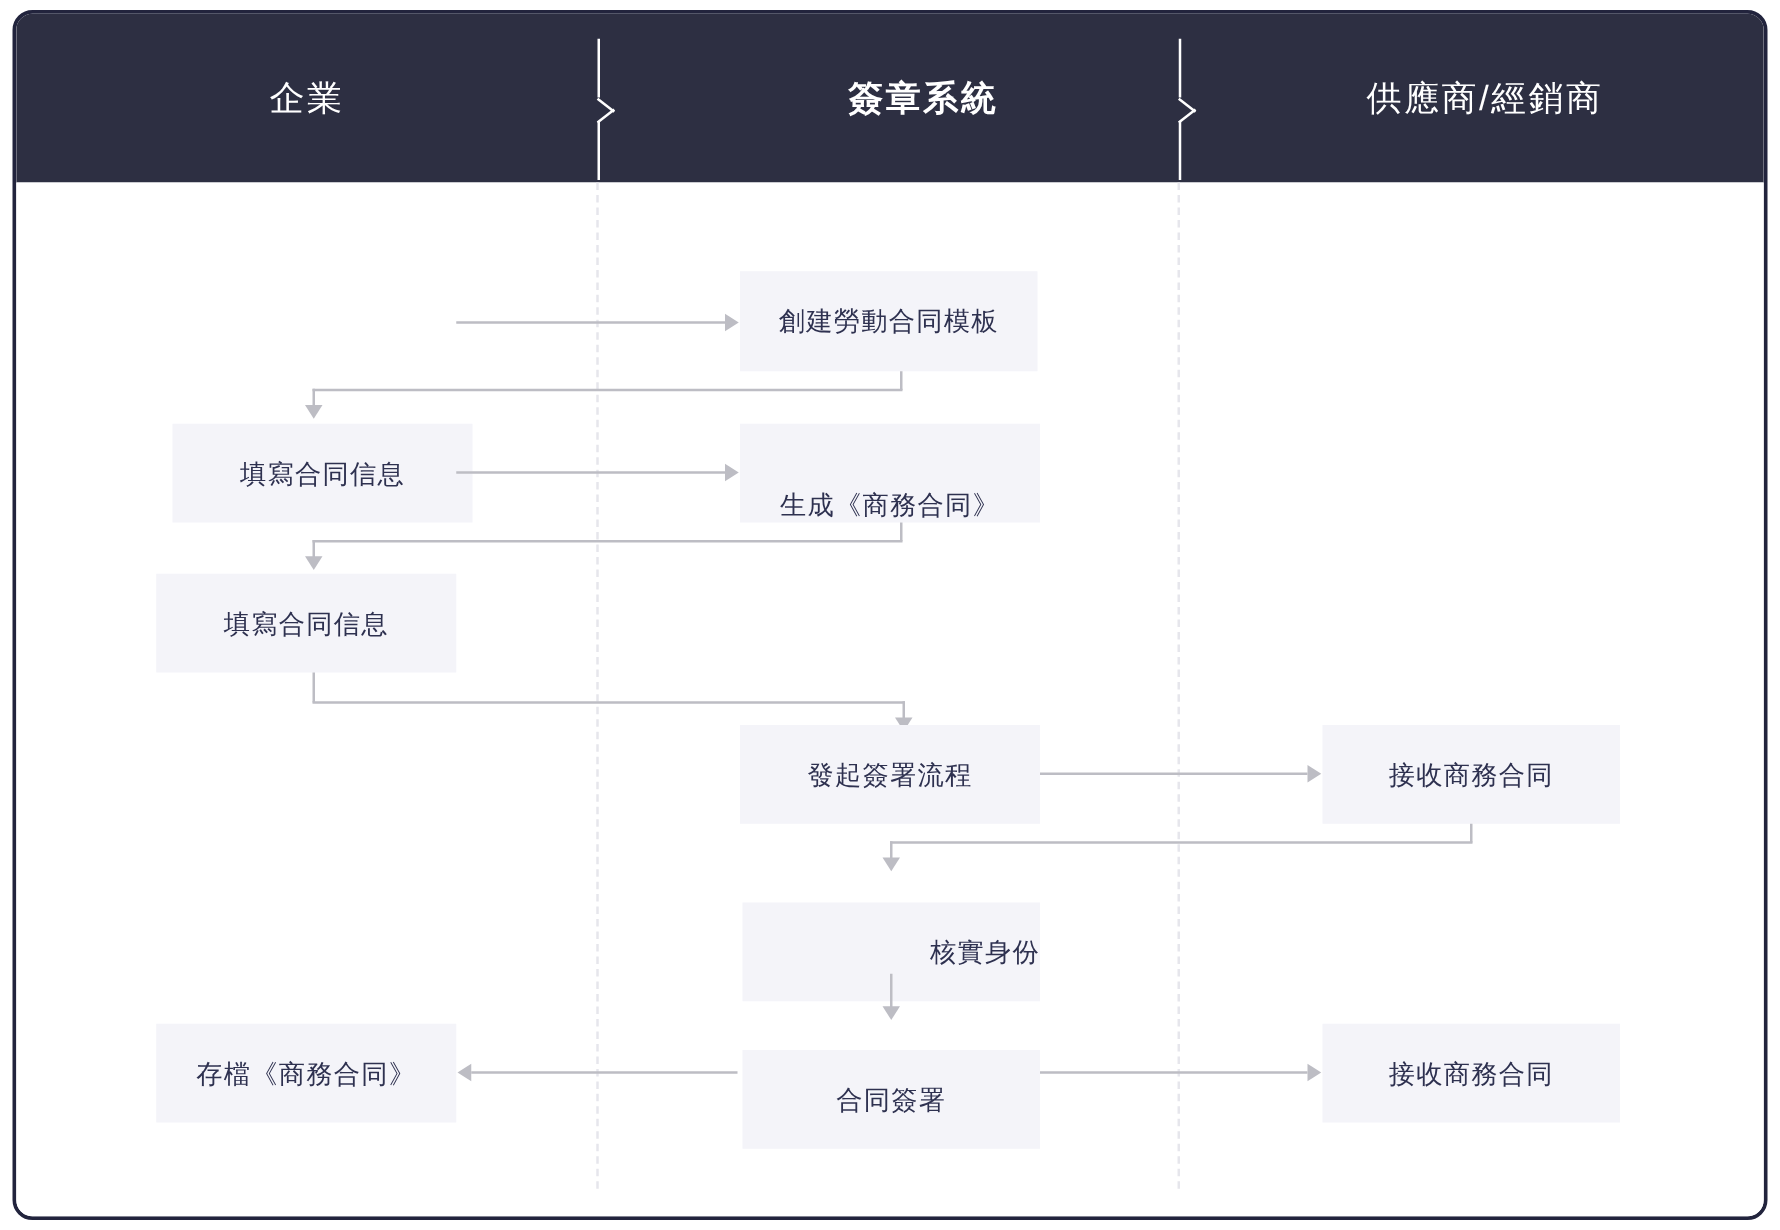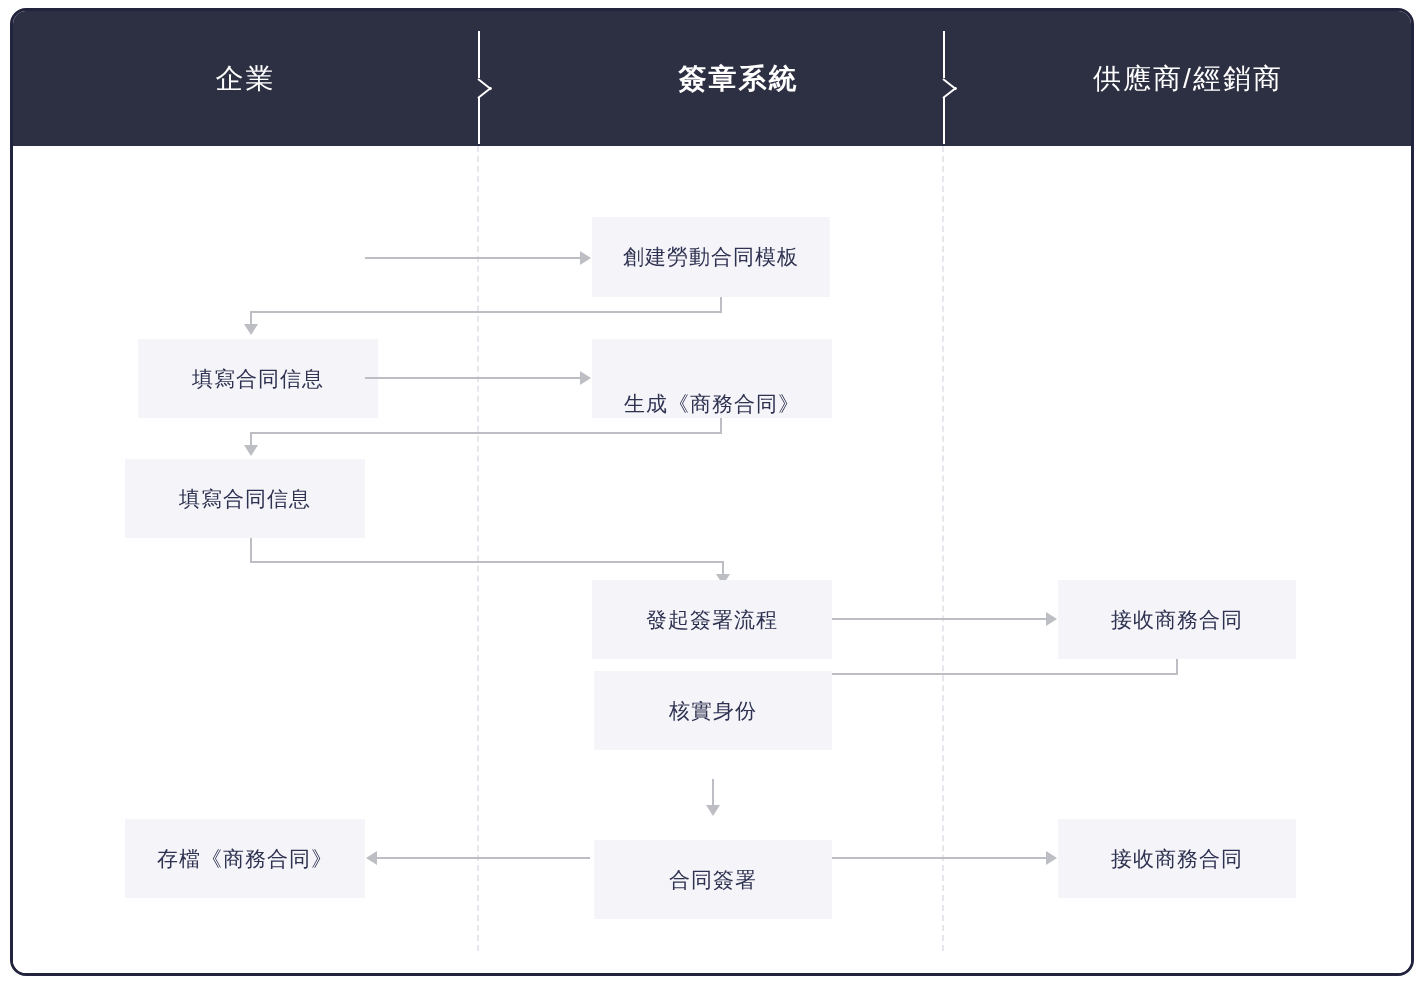--- a/index.html
+++ b/index.html
@@ -184,21 +184,21 @@
     </div>
 
     <div class="conn h" style="left:819px;top:472px;width:214px;"></div>
     <div class="arrow right" style="left:1033px;top:466px;"></div>
 
     <div class="conn v" style="left:1163px;top:513px;height:15px;"></div>
     <div class="conn h" style="left:699px;top:527px;width:466px;"></div>
     <div class="conn v" style="left:699px;top:527px;height:15px;"></div>
     <div class="arrow down" style="left:693px;top:540px;"></div>
 
-    <div class="node" style="left:581px;top:525px;width:238px;height:79px;">
+    <div class="node" style="left:581px;top:576px;width:238px;height:79px;justify-content:flex-end;">
       <span>核實身份</span>
     </div>
 
     <div class="conn v" style="left:699px;top:633px;height:28px;"></div>
     <div class="arrow down" style="left:693px;top:659px;"></div>
 
     <div class="node" style="left:581px;top:694px;width:238px;height:79px;">
       <span>合同簽署</span>
     </div>
 

